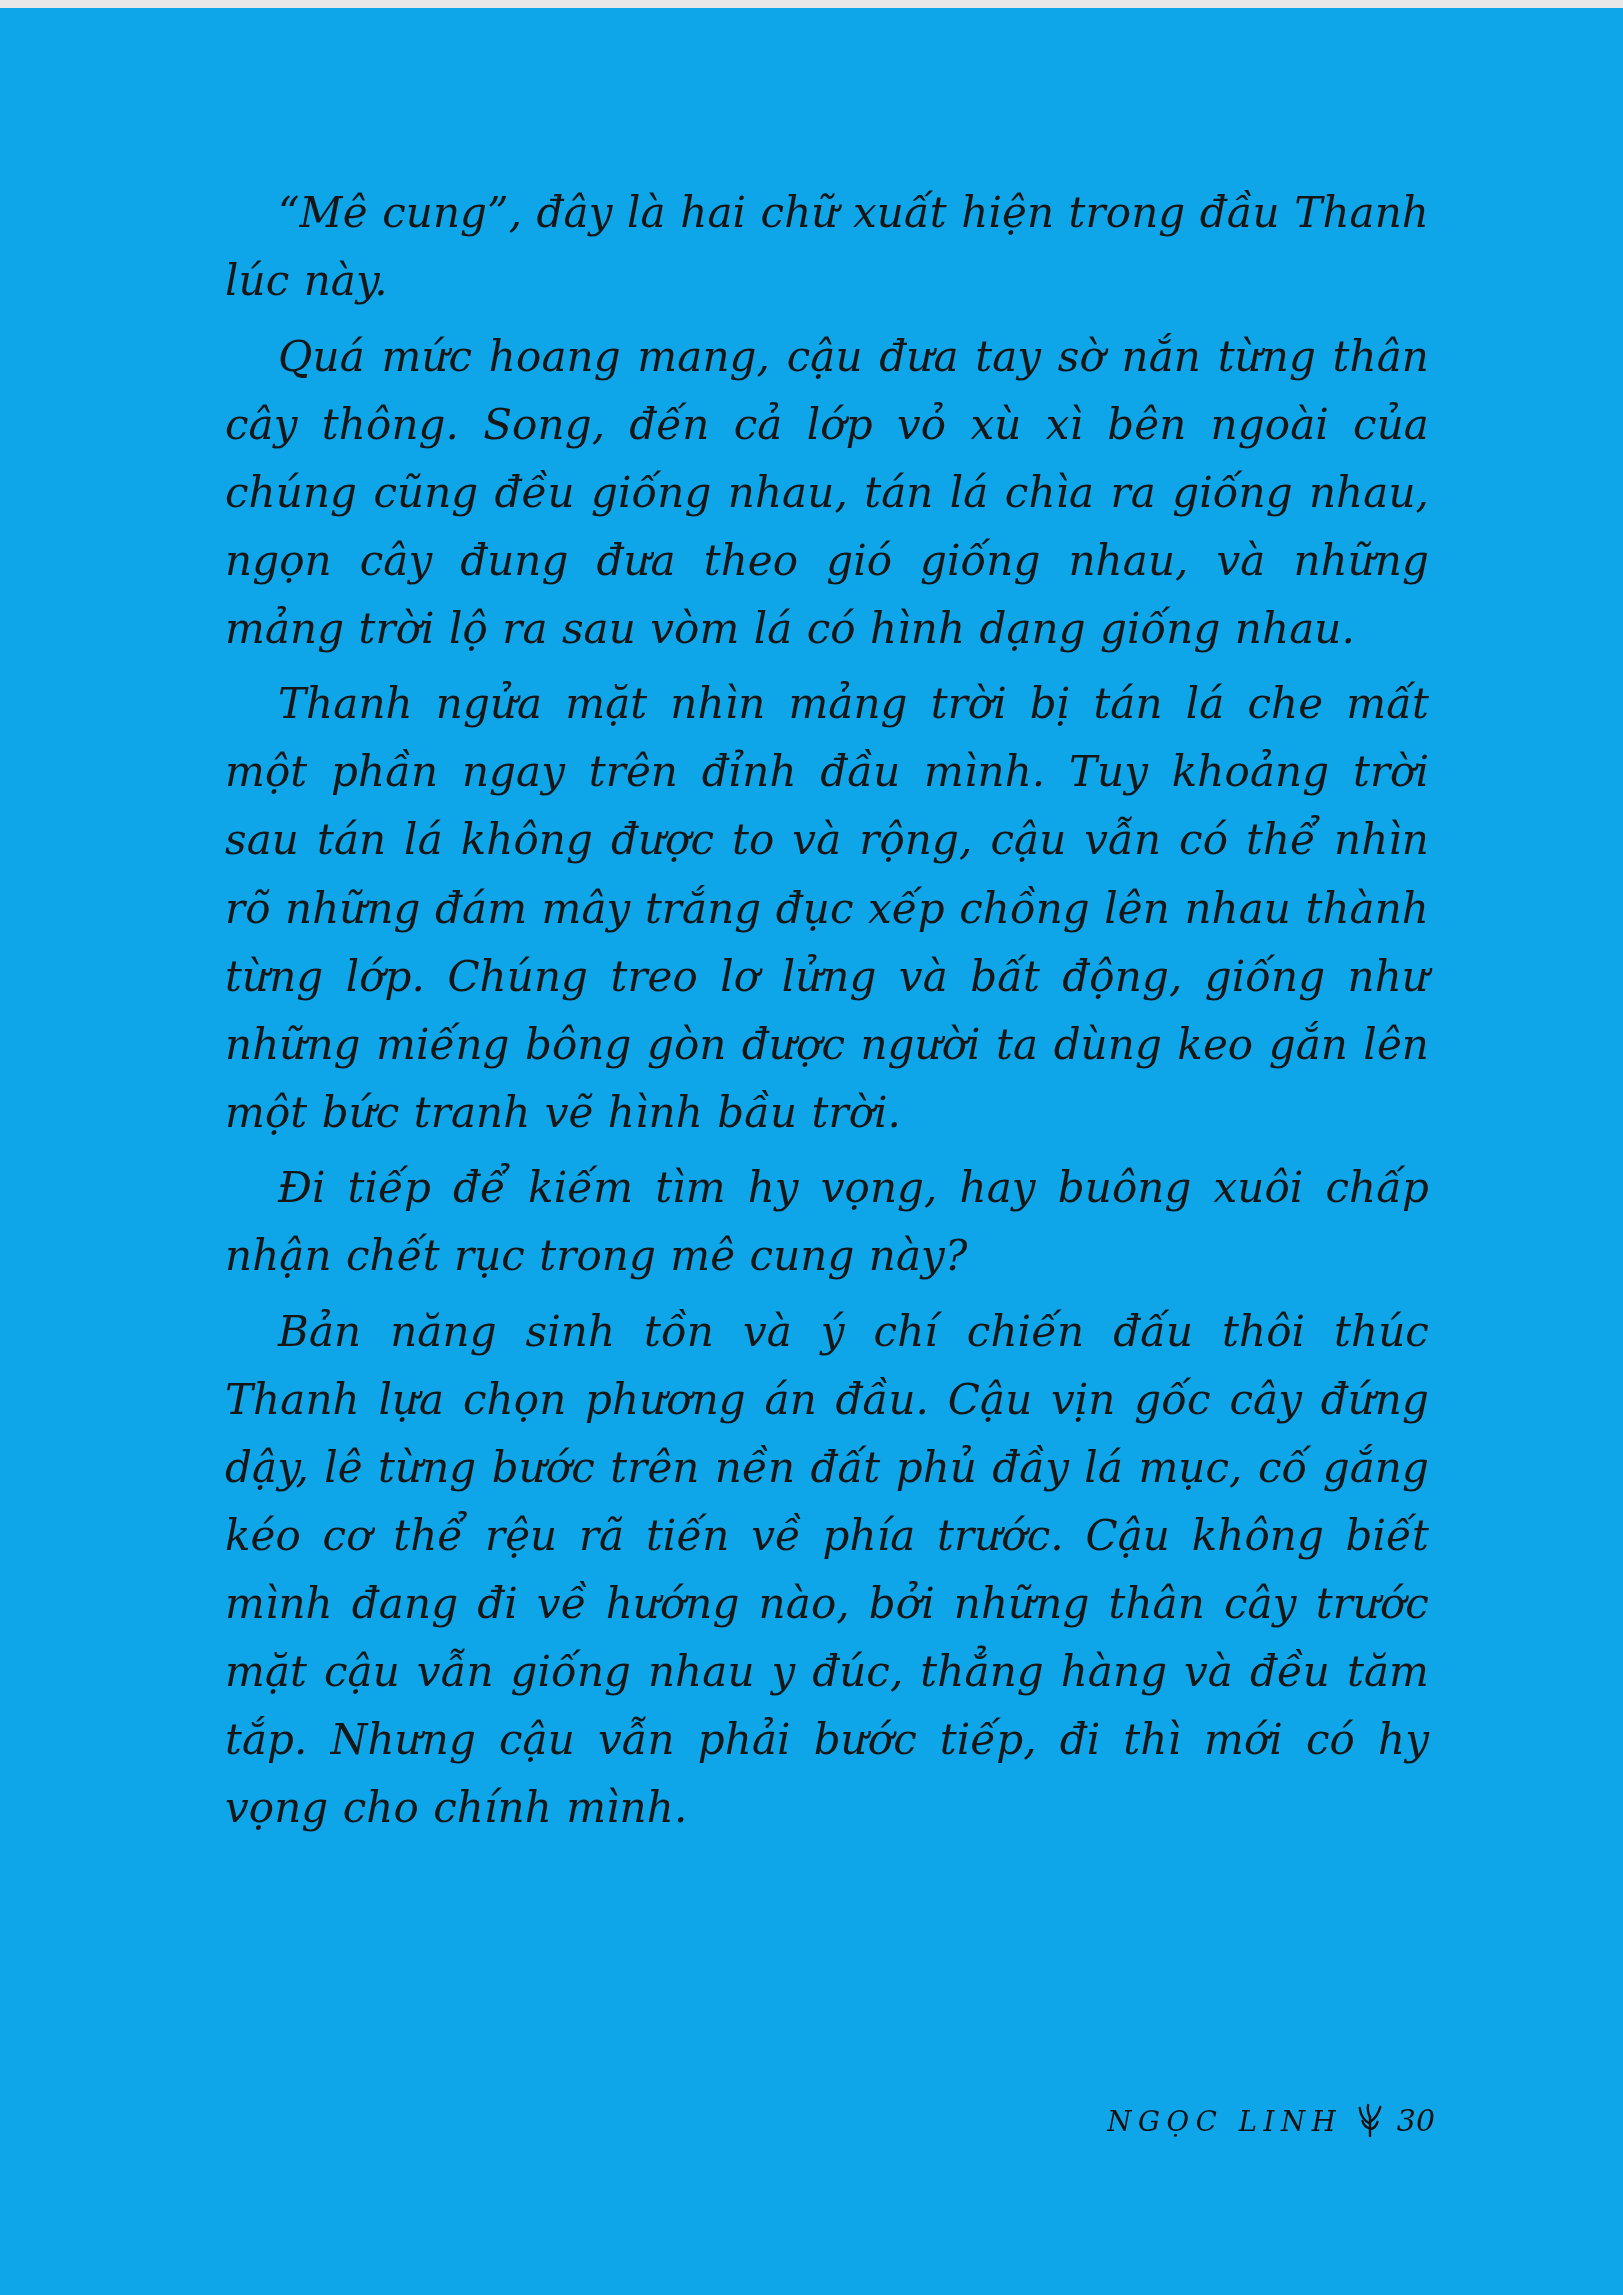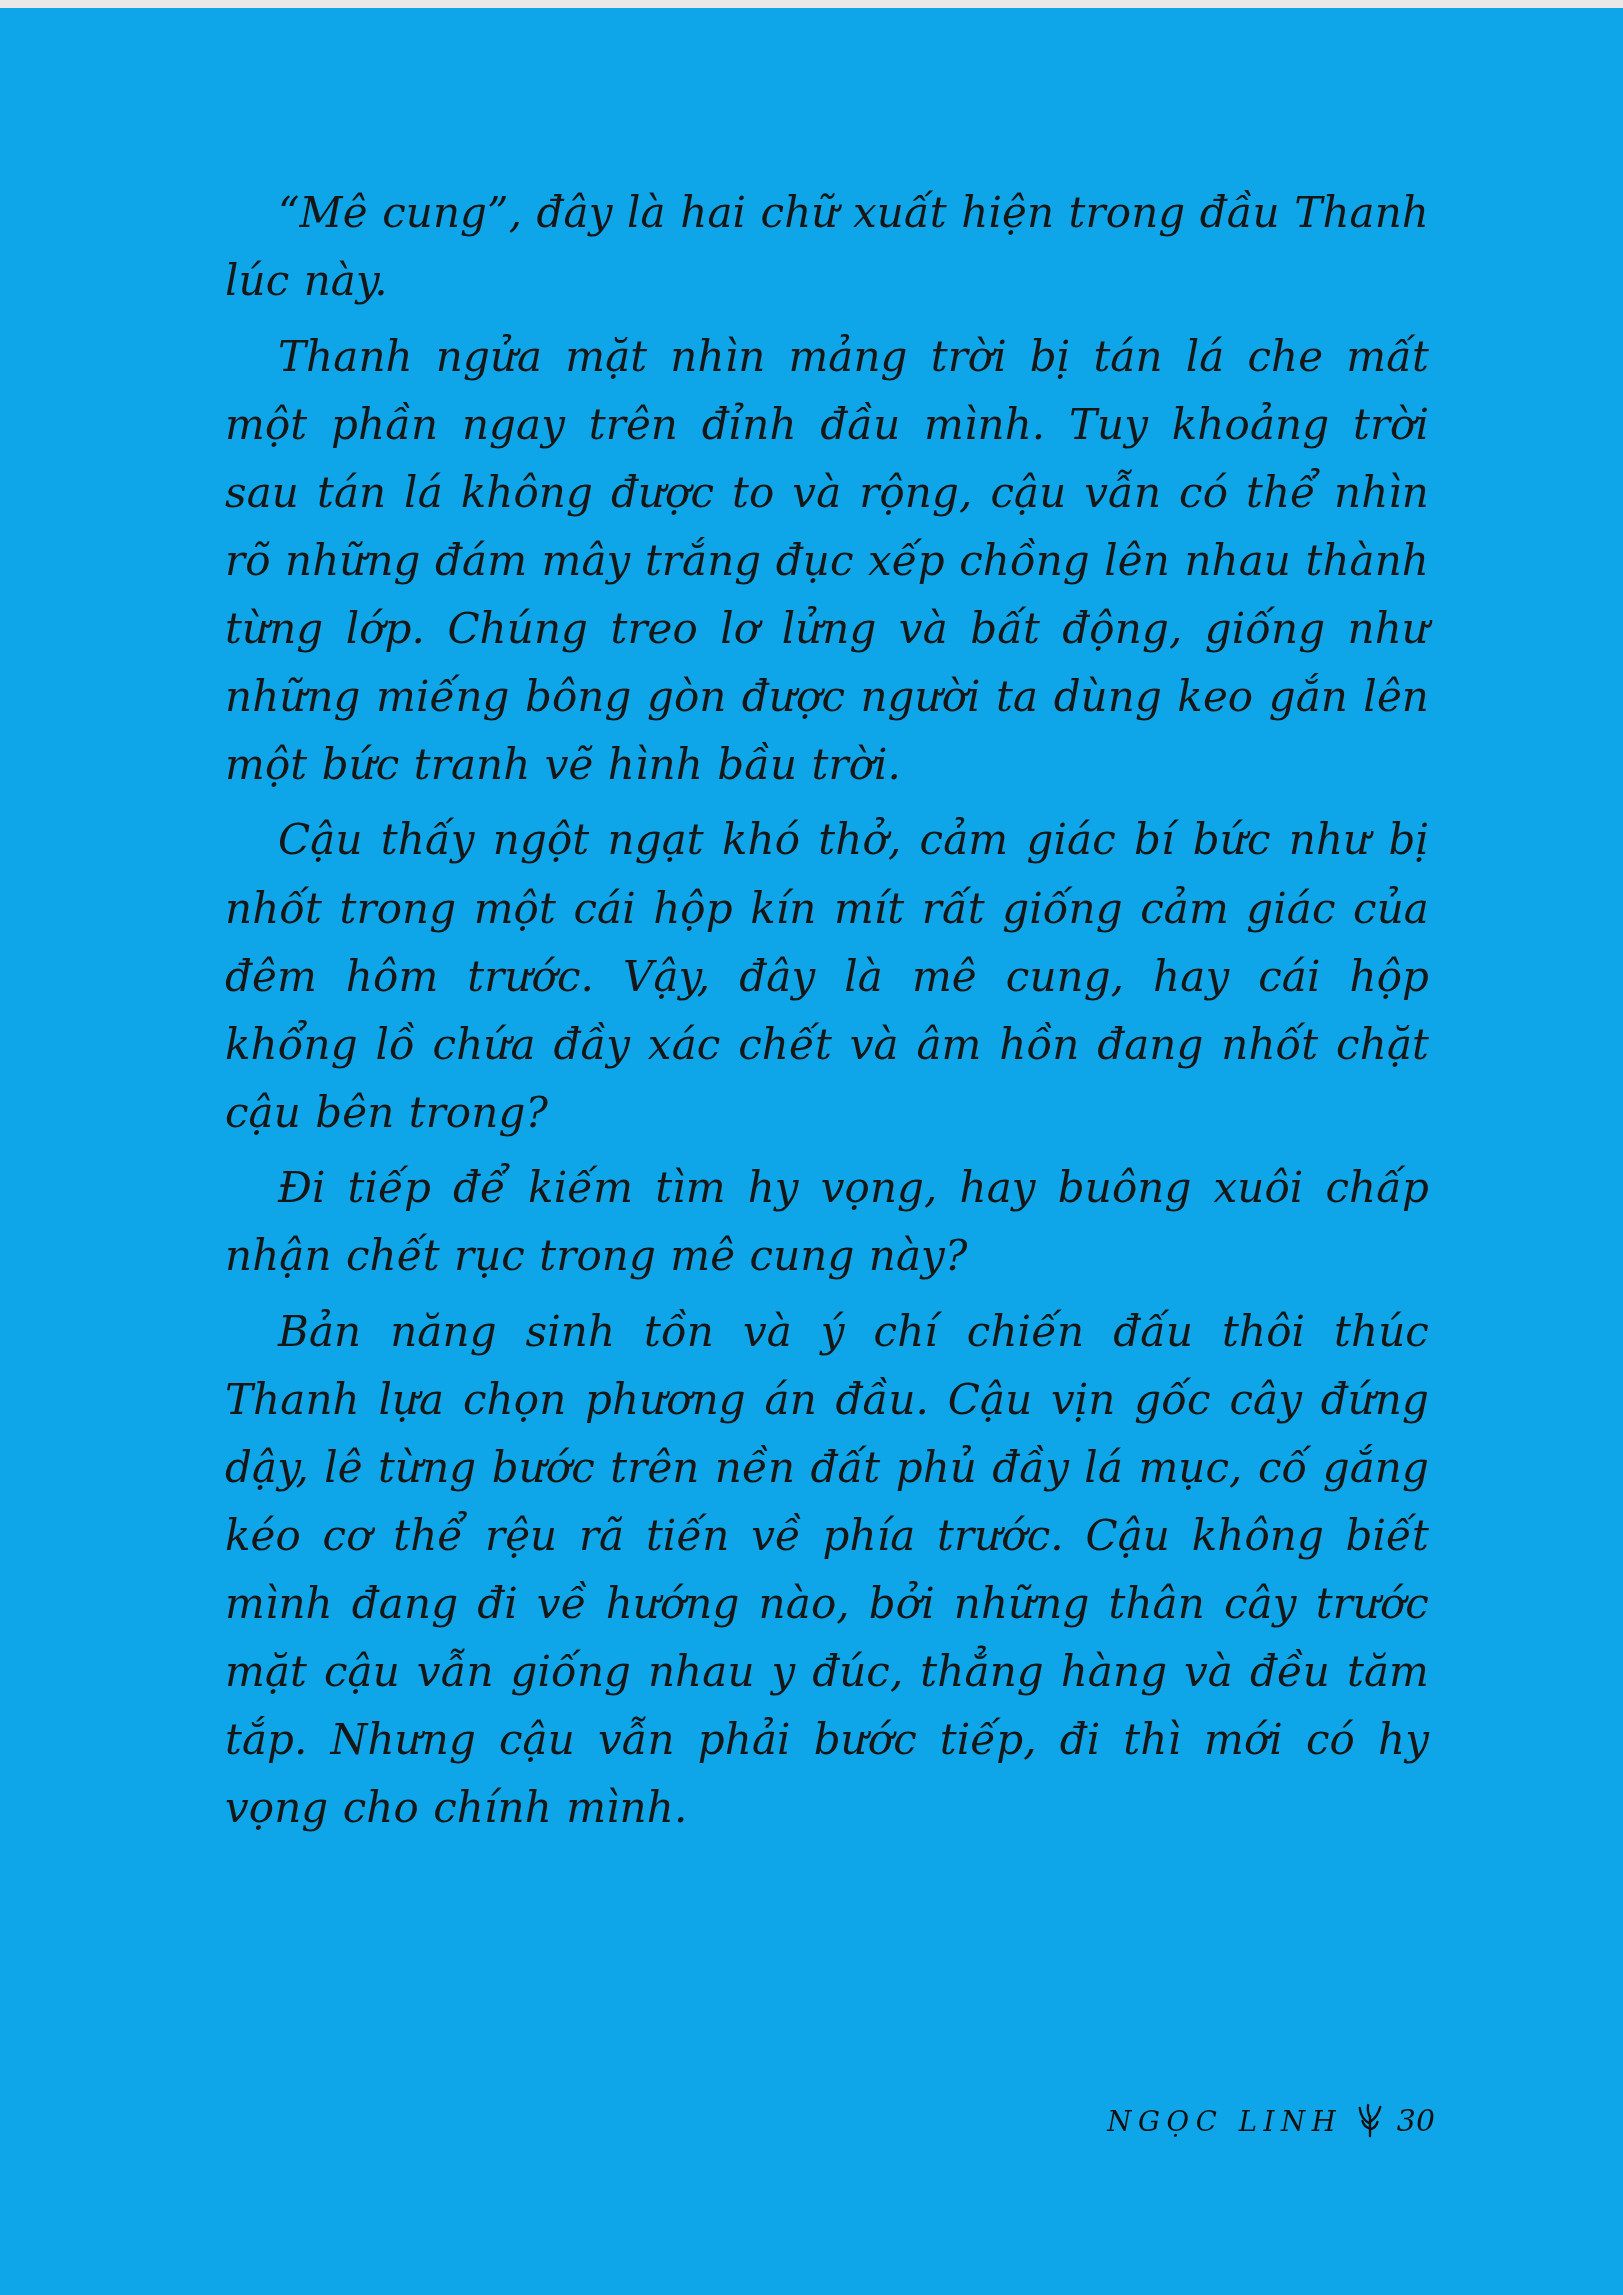--- a/index.html
+++ b/index.html
@@ -61,22 +61,22 @@
     color: #111111;
   }
 </style>
 </head>
 <body>
 
 <div class="page">
 
   <div class="content">
     <p>“Mê cung”, đây là hai chữ xuất hiện trong đầu Thanh lúc này.</p>
+    <p>Quá mức hoang mang, cậu đưa tay sờ nắn từng thân cây thông. Song, đến cả lớp vỏ xù xì bên ngoài của chúng cũng đều giống nhau, tán lá chìa ra giống nhau, ngọn cây đung đưa theo gió giống nhau, và những mảng trời lộ ra sau vòm lá có hình dạng giống nhau.</p>
     <p>Thanh ngửa mặt nhìn mảng trời bị tán lá che mất một phần ngay trên đỉnh đầu mình. Tuy khoảng trời sau tán lá không được to và rộng, cậu vẫn có thể nhìn rõ những đám mây trắng đục xếp chồng lên nhau thành từng lớp. Chúng treo lơ lửng và bất động, giống như những miếng bông gòn được người ta dùng keo gắn lên một bức tranh vẽ hình bầu trời.</p>
-    <p>Cậu thấy ngột ngạt khó thở, cảm giác bí bức như bị nhốt trong một cái hộp kín mít rất giống cảm giác của đêm hôm trước. Vậy, đây là mê cung, hay cái hộp khổng lồ chứa đầy xác chết và âm hồn đang nhốt chặt cậu bên trong?</p>
     <p>Đi tiếp để kiếm tìm hy vọng, hay buông xuôi chấp nhận chết rục trong mê cung này?</p>
     <p>Bản năng sinh tồn và ý chí chiến đấu thôi thúc Thanh lựa chọn phương án đầu. Cậu vịn gốc cây đứng dậy, lê từng bước trên nền đất phủ đầy lá mục, cố gắng kéo cơ thể rệu rã tiến về phía trước. Cậu không biết mình đang đi về hướng nào, bởi những thân cây trước mặt cậu vẫn giống nhau y đúc, thẳng hàng và đều tăm tắp. Nhưng cậu vẫn phải bước tiếp, đi thì mới có hy vọng cho chính mình.</p>
   </div>
 
   <div class="footer">
     <span class="author-name">NGỌC LINH</span>
     <span class="plant-icon">
       <svg viewBox="0 0 64 74" width="30" height="35" xmlns="http://www.w3.org/2000/svg" aria-hidden="true">
         <g stroke="#111111" stroke-width="5" fill="none" stroke-linecap="round">
           <path d="M32 70 L32 28"></path>

